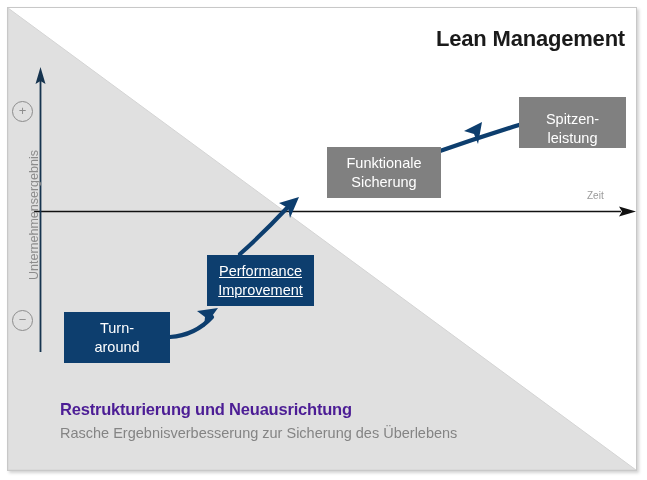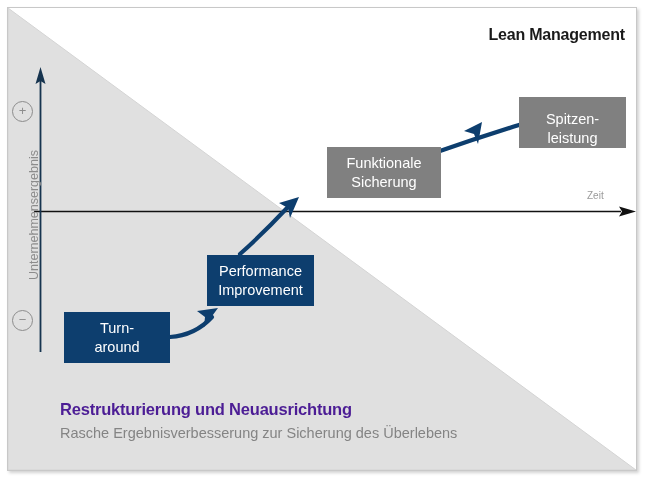--- a/index.html
+++ b/index.html
@@ -34,21 +34,21 @@
     left: 0;
     top: 0;
     width: 647px;
     height: 480px;
   }
   
   .hdr-title {
     position: absolute;
     right: 22px;
     top: 26px;
-    font-size: 16px;
+    font-size: 22px;
     font-weight: bold;
     color: #1a1a1a;
     letter-spacing: -0.2px;
     white-space: nowrap;
   }
   .hdr-sub {
     position: absolute;
     right: 22px;
     top: 52px;
     font-size: 14.5px;
@@ -117,21 +117,21 @@
     justify-content: center;
     color: #ffffff;
     font-size: 14.5px;
     line-height: 19px;
     text-align: center;
     box-sizing: border-box;
   }
   .box.navy { background: #0d3e6e; }
   .box.gray { background: #808080; }
   #box-turnaround   { left: 64px;  top: 312px; width: 106px; height: 51px; }
-  #box-performance  { left: 207px; top: 255px; width: 107px; height: 51px; }
+  #box-performance  { left: 207px; top: 255px; width: 107px; height: 51px; text-decoration: underline; }
   #box-funktionale  { left: 327px; top: 147px; width: 114px; height: 51px; }
   #box-spitzen      { left: 519px; top: 97px;  width: 107px; height: 51px; justify-content: flex-end; }
   .box .ln { display: block; }
 </style>
 </head>
 <body>
 
 <div id="canvas">
 
   <div class="plate"></div>

